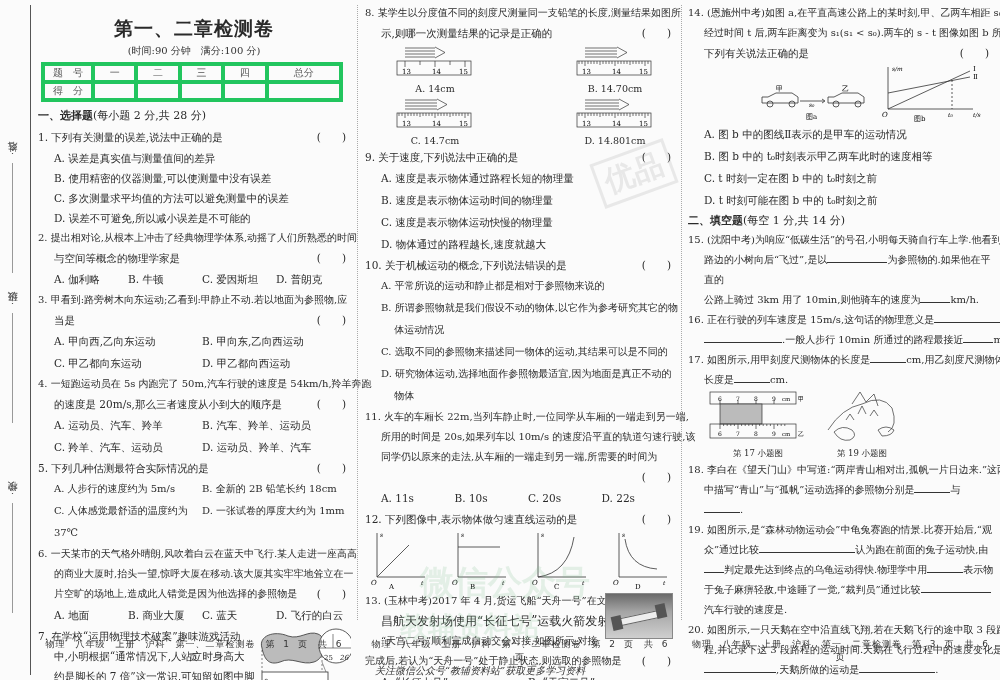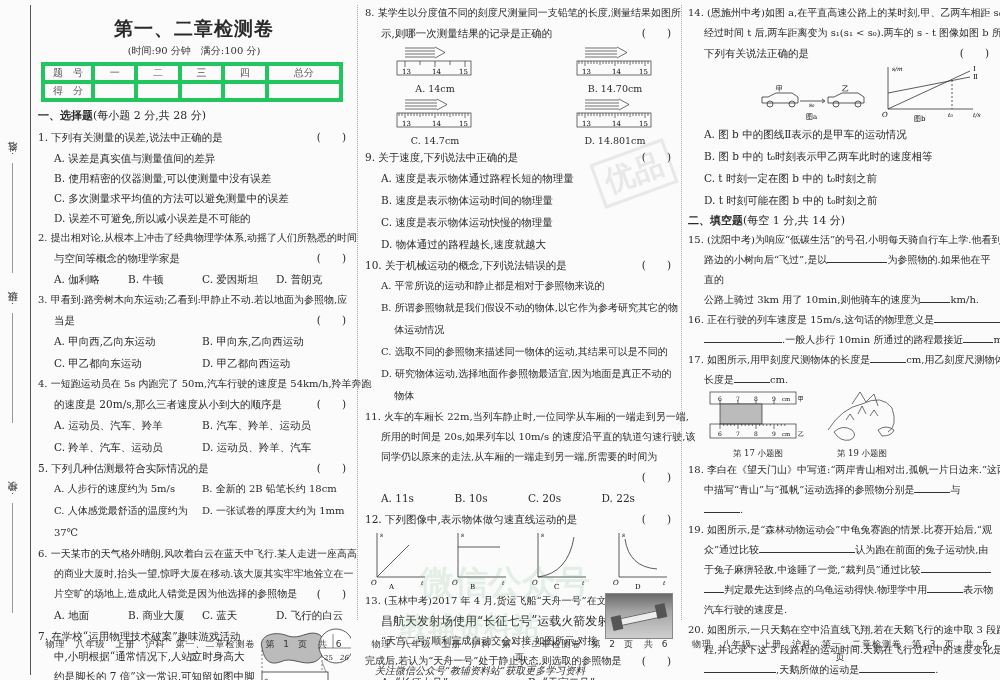--- a/index.html
+++ b/index.html
@@ -454,22 +454,22 @@
       </div>
     </div>
   </div>
   <div class="q" style="line-height:20px;font-size:10px;margin-top:2px">
     <div style="white-space:nowrap">18. 李白在《望天门山》中写道:“两岸青山相对出,孤帆一片日边来.”这两句诗</div>
     <div class="cont"><span>中描写“青山”与“孤帆”运动选择的参照物分别是</span><span class="blank" style="width:36px"></span><span>与</span><span class="blank" style="width:36px"></span><span>.</span></div>
   </div>
   <div class="q" style="line-height:20px;font-size:10px">
     <div style="white-space:nowrap">19. 如图所示,是“森林动物运动会”中龟兔赛跑的情景.比赛开始后,“观</div>
     <div class="cont" style="white-space:nowrap"><span>众”通过比较</span><span class="blank" style="width:96px"></span><span>认为跑在前面的兔子运动快,由</span></div>
+    <div class="cont" style="white-space:nowrap"><span class="blank" style="width:20px"></span><span>判定最先达到终点的乌龟运动得快.物理学中用</span><span class="blank" style="width:36px"></span><span>表示物</span></div>
     <div class="cont" style="white-space:nowrap"><span>于兔子麻痹轻敌,中途睡了一觉,“裁判员”通过比较</span><span class="blank" style="width:70px"></span></div>
-    <div class="cont" style="white-space:nowrap"><span class="blank" style="width:20px"></span><span>判定最先达到终点的乌龟运动得快.物理学中用</span><span class="blank" style="width:36px"></span><span>表示物</span></div>
     <div class="cont">汽车行驶的速度是.</div>
   </div>
   <div class="q" style="line-height:20px;font-size:10px">
     <div style="white-space:nowrap">20. 如图所示,一只天鹅在空中沿直线飞翔,若在天鹅飞行的途中取 3 段路</div>
     <div class="cont" style="white-space:nowrap">程,并记录下这 3 段路程的运动时间.天鹅在飞行过程中的速度变化是</div>
     <div class="cont"><span class="blank" style="width:72px"></span><span>,天鹅所做的运动是</span><span class="blank" style="width:76px"></span><span>.</span></div>
 
   </div>
 </div>
 <div class="footer" style="left:688px;width:305px;">物理　八年级　上册　沪科　第一、二章检测卷　第 3 页　共 6 页</div>

